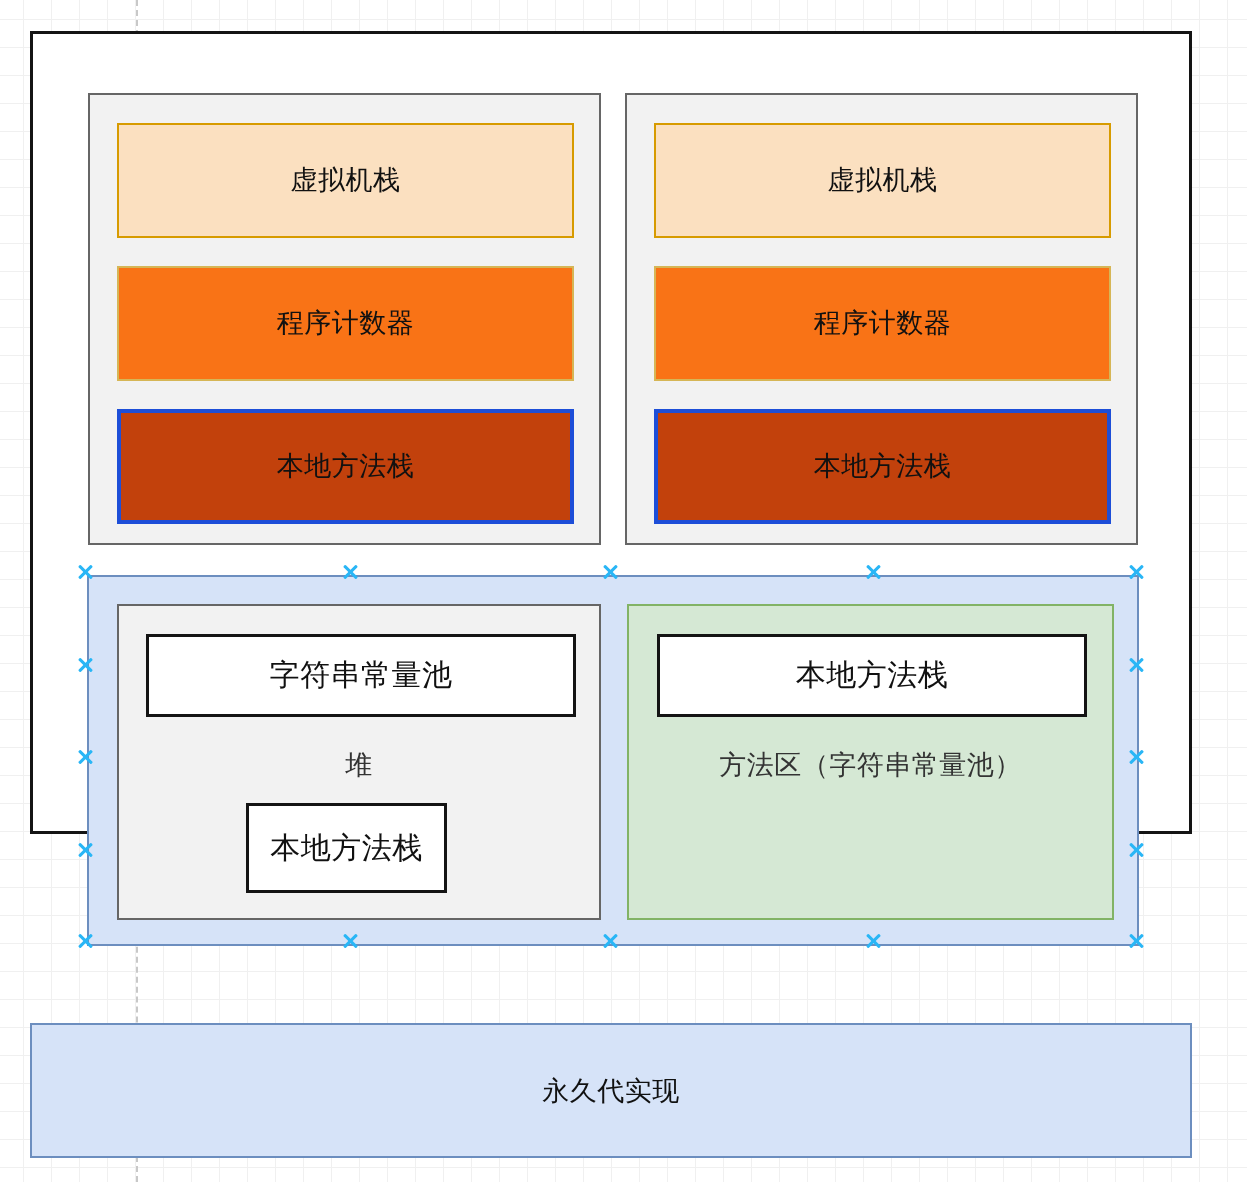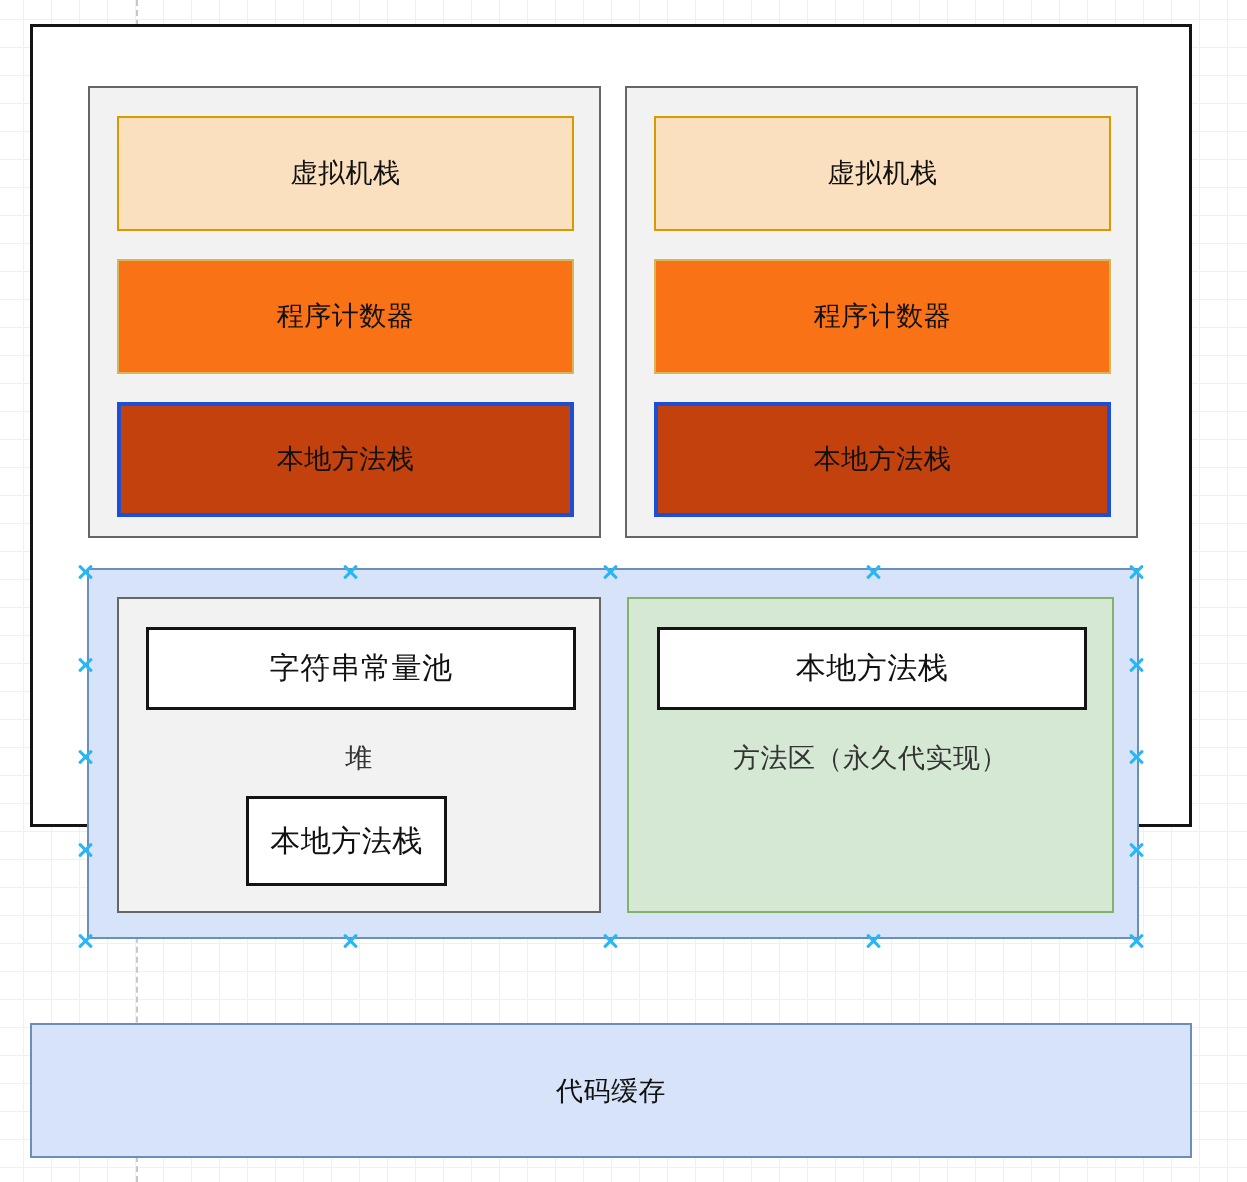--- a/index.html
+++ b/index.html
@@ -33,21 +33,21 @@
     top: 0;
     bottom: 0;
     width: 0;
     border-left: 2px dashed #c8c8c8;
   }
 
   
   .jvm-frame {
     position: absolute;
     left: 30px;
-    top: 24px;
+    top: 31px;
     width: 1162px;
     height: 803px;
     border: 3px solid #141414;
     background: #ffffff;
     box-sizing: border-box;
   }
 
   
   .thread-box {
     position: absolute;
@@ -196,21 +196,21 @@
     <div class="shared-area" style="left:54px; top:541px; width:1052px; height:371px;">
 
       <div class="heap-box" style="left:28px; top:27px; width:484px; height:316px;">
         <div class="white-box" style="left:27px; top:28px; width:430px; height:83px;">字符串常量池</div>
         <div class="area-label" style="left:0; right:0; top:141px;">堆</div>
         <div class="white-box" style="left:127px; top:197px; width:201px; height:90px;">本地方法栈</div>
       </div>
 
       <div class="method-area-box" style="left:538px; top:27px; width:487px; height:316px;">
         <div class="white-box" style="left:28px; top:28px; width:430px; height:83px;">本地方法栈</div>
-        <div class="area-label" style="left:0; right:0; top:141px;">方法区（永久代实现）</div>
+        <div class="area-label" style="left:0; right:0; top:141px;">方法区（字符串常量池）</div>
       </div>
     </div>
   </div>
 
   <div class="handle" style="left:85px;  top:572px;"></div>
   <div class="handle" style="left:350px; top:572px;"></div>
   <div class="handle" style="left:610px; top:572px;"></div>
   <div class="handle" style="left:873px; top:572px;"></div>
   <div class="handle" style="left:1136px;top:572px;"></div>
 
@@ -222,15 +222,15 @@
 
   <div class="handle" style="left:85px;  top:850px;"></div>
   <div class="handle" style="left:1136px;top:850px;"></div>
 
   <div class="handle" style="left:85px;  top:941px;"></div>
   <div class="handle" style="left:350px; top:941px;"></div>
   <div class="handle" style="left:610px; top:941px;"></div>
   <div class="handle" style="left:873px; top:941px;"></div>
   <div class="handle" style="left:1136px;top:941px;"></div>
 
-  <div class="direct-memory">代码缓存</div>
+  <div class="direct-memory">永久代实现</div>
 
 </div>
 
 </body></html>

